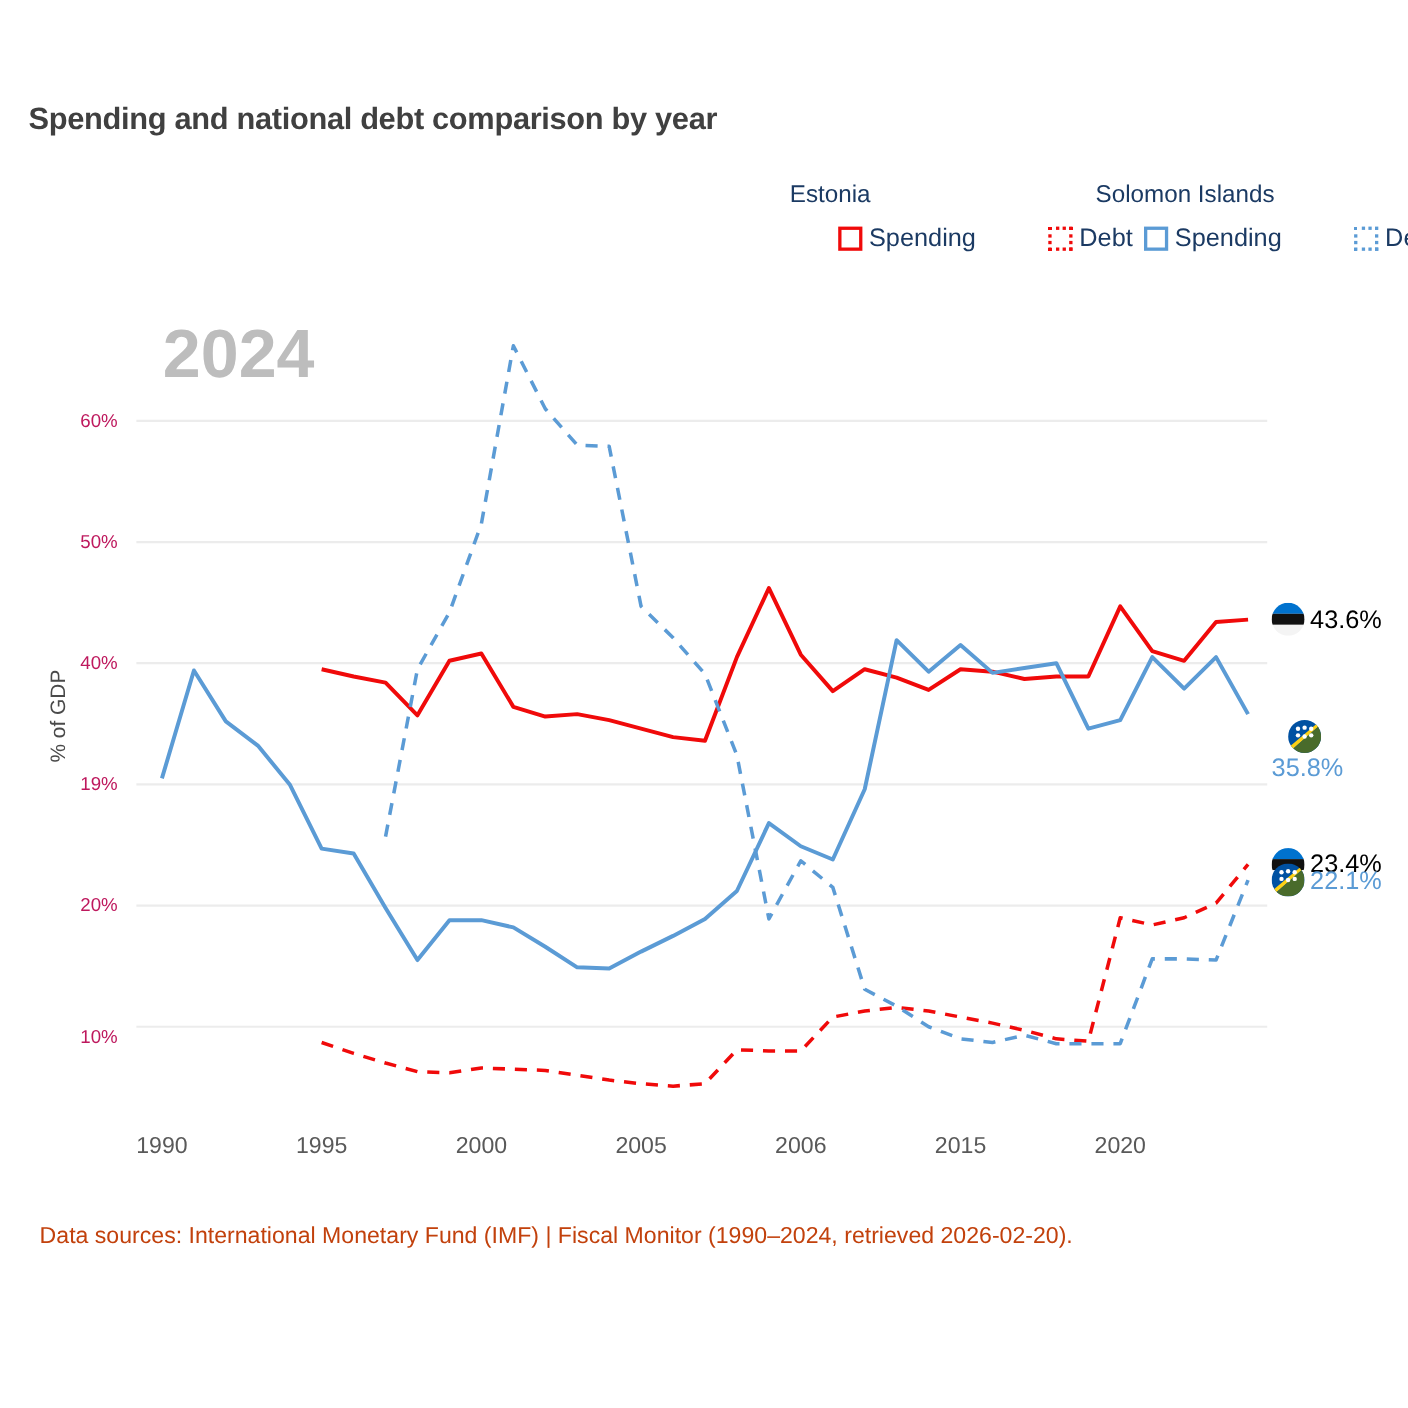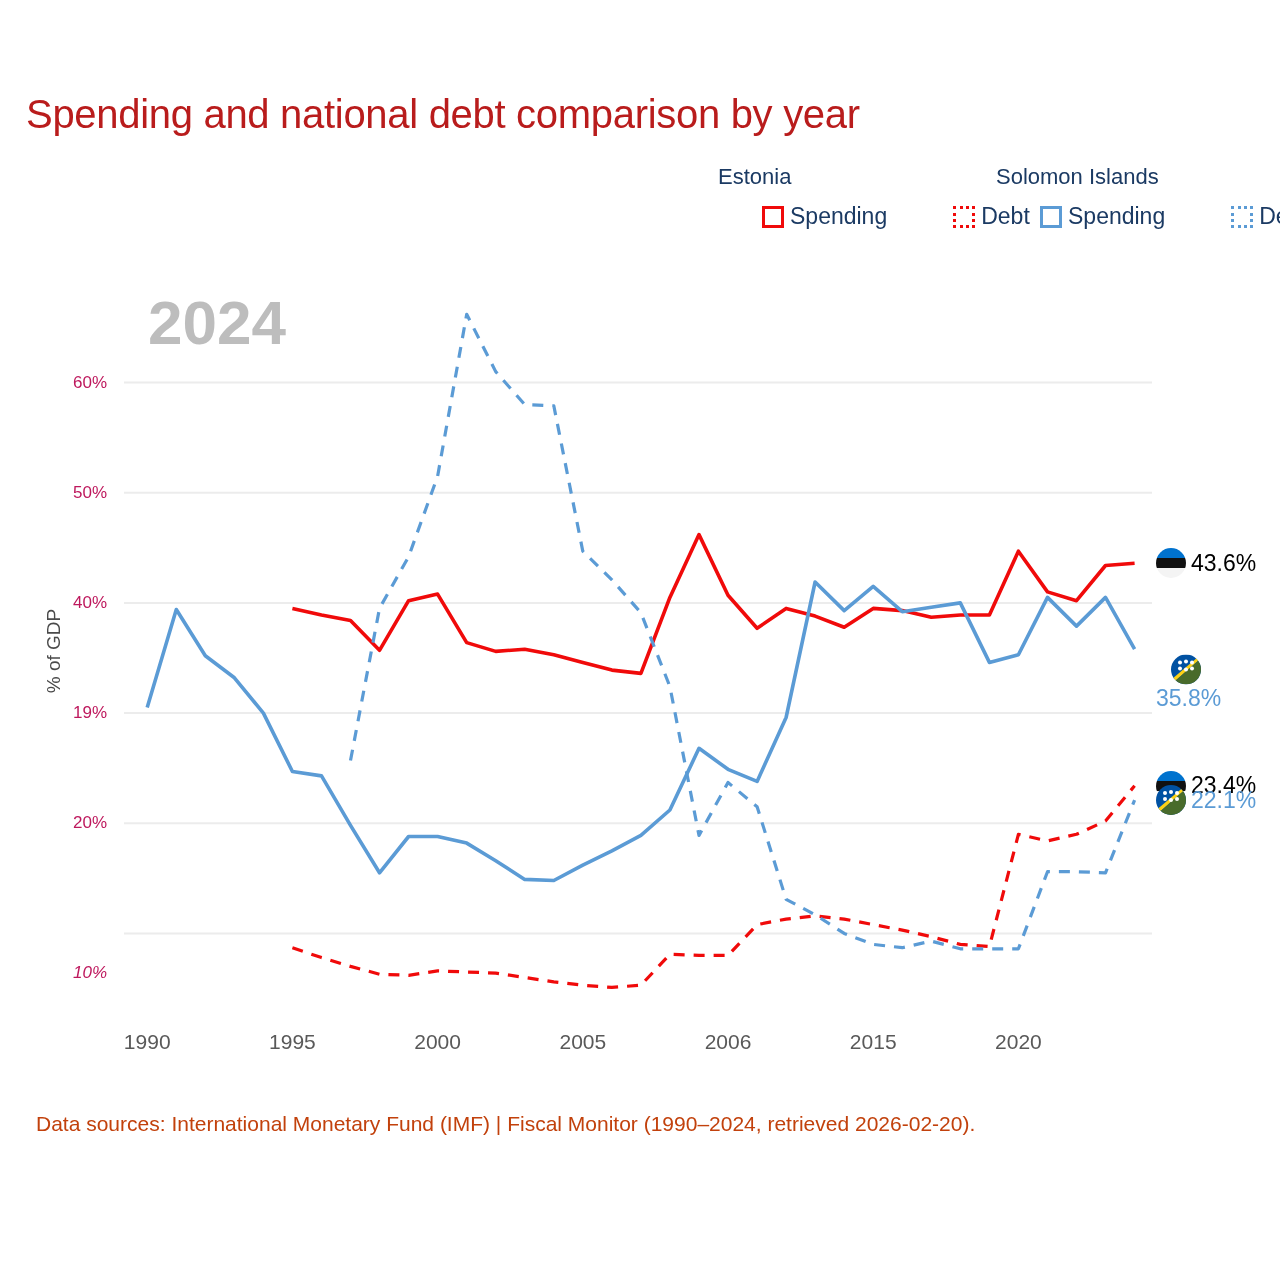--- a/index.html
+++ b/index.html
@@ -17,23 +17,23 @@
   }
   #root {
     position: relative;
     width: 1280px;
     height: 1280px;
   }
   .title {
     position: absolute;
     left: 26px;
     top: 92px;
-    font-size: 40px;
-    font-weight: normal;
-    color: #b91c1c;
+    font-size: 28px;
+    font-weight: bold;
+    color: #404040;
     letter-spacing: -0.3px;
     white-space: nowrap;
   }
   
   .legend {
     position: absolute;
     left: 718px;
     top: 163px;
     width: 540px;
     height: 80px;
@@ -206,21 +206,21 @@
           <span class="legend-label">Debt</span>
         </div>
       </div>
     </div>
   </div>
 
   <div class="plot-wrap">
     <div class="watermark">2024</div>
     <div class="ylabel">% of GDP</div>
     <div class="ytick-col" id="ytick-col">
-        <div class="ytick" style="top: 973px; font-style: italic;">10%</div>
+        <div class="ytick" style="top: 943px;">10%</div>
         <div class="ytick" style="top: 823.242px;">20%</div>
         <div class="ytick" style="top: 713.086px;">19%</div>
         <div class="ytick" style="top: 602.93px;">40%</div>
         <div class="ytick" style="top: 492.773px;">50%</div>
         <div class="ytick" style="top: 382.617px;">60%</div>
       </div>
     <div id="xtick-row">
         <div class="xtick" style="left: 147.232px;">1990</div>
         <div class="xtick" style="left: 292.429px;">1995</div>
         <div class="xtick" style="left: 437.627px;">2000</div>

